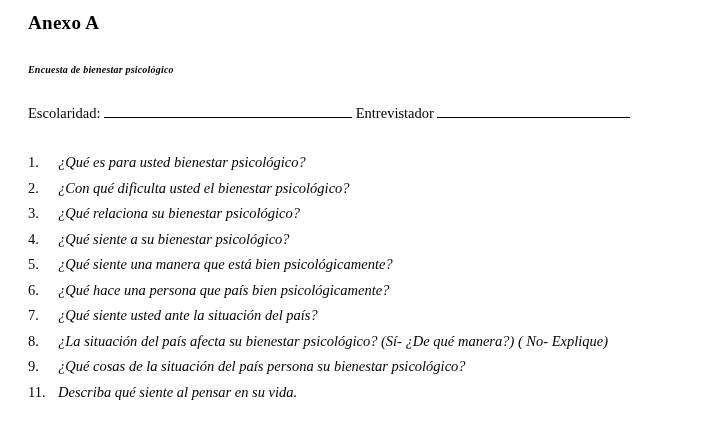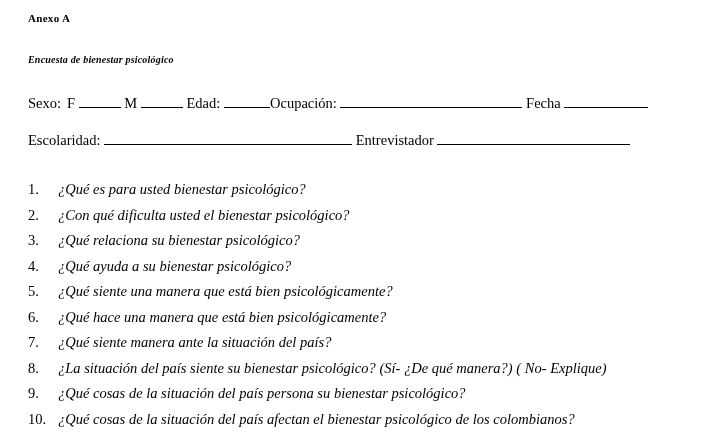--- a/index.html
+++ b/index.html
@@ -15,21 +15,21 @@
     overflow: hidden;
   }
   .page {
     position: relative;
     width: 722px;
     height: 434px;
     box-sizing: border-box;
     padding: 8px 20px 0 28px;
   }
   .annex-title {
-    font-size: 11px;
+    font-size: 19px;
     font-weight: bold;
     letter-spacing: 0.3px;
     margin: 4px 0 0 0;
   }
   .survey-title {
     font-size: 10px;
     font-weight: bold;
     font-style: italic;
     letter-spacing: 0.2px;
     margin: 30px 0 0 0;
@@ -80,64 +80,59 @@
 </head>
 <body>
 
 <div class="page">
 
   <div class="annex-title">Anexo A</div>
 
   <div class="survey-title">Encuesta de bienestar psicológico</div>
 
   <div class="fields">
-    <div class="field-line"><span>Sexo:</span><span class="spacer-sm"></span><span>F</span> <span class="blank b-sm"></span> <span>M</span> <span class="blank b-sm"></span> <span>Edad:</span> <span class="blank b-md"></span><span>Ocupación:</span> <span class="blank b-occ"></span> <span>Fecha</span> <span class="blank b-fecha"></span></div>
     <div class="field-line second"><span>Escolaridad:</span> <span class="blank b-esc"></span> <span>Entrevistador</span> <span class="blank b-ent"></span></div>
   </div>
 
   <div class="questions">
     <div class="q-row">
       <span class="q-num">1.</span>
       <span class="q-text">¿Qué es para usted bienestar psicológico?</span>
     </div>
     <div class="q-row">
       <span class="q-num">2.</span>
       <span class="q-text">¿Con qué dificulta usted el bienestar psicológico?</span>
     </div>
     <div class="q-row">
       <span class="q-num">3.</span>
       <span class="q-text">¿Qué relaciona su bienestar psicológico?</span>
     </div>
     <div class="q-row">
       <span class="q-num">4.</span>
-      <span class="q-text">¿Qué ayuda a su bienestar psicológico?</span>
+      <span class="q-text">¿Qué siente a su bienestar psicológico?</span>
     </div>
     <div class="q-row">
       <span class="q-num">5.</span>
       <span class="q-text">¿Qué siente una manera que está bien psicológicamente?</span>
     </div>
     <div class="q-row">
       <span class="q-num">6.</span>
-      <span class="q-text">¿Qué hace una manera que está bien psicológicamente?</span>
+      <span class="q-text">¿Qué hace una persona que país bien psicológicamente?</span>
     </div>
     <div class="q-row">
       <span class="q-num">7.</span>
-      <span class="q-text">¿Qué siente manera ante la situación del país?</span>
+      <span class="q-text">¿Qué siente usted ante la situación del país?</span>
     </div>
     <div class="q-row">
       <span class="q-num">8.</span>
-      <span class="q-text">¿La situación del país siente su bienestar psicológico? (Sí- ¿De qué manera?) ( No- Explique)</span>
+      <span class="q-text">¿La situación del país afecta su bienestar psicológico? (Sí- ¿De qué manera?) ( No- Explique)</span>
     </div>
     <div class="q-row">
       <span class="q-num">9.</span>
       <span class="q-text">¿Qué cosas de la situación del país persona su bienestar psicológico?</span>
-    </div>
-    <div class="q-row">
-      <span class="q-num">10.</span>
-      <span class="q-text">¿Qué cosas de la situación del país afectan el bienestar psicológico de los colombianos?</span>
     </div>
     <div class="q-row">
       <span class="q-num">11.</span>
       <span class="q-text">Describa qué siente al pensar en su vida.</span>
     </div>
   </div>
 
 </div>
 
 </body></html>

